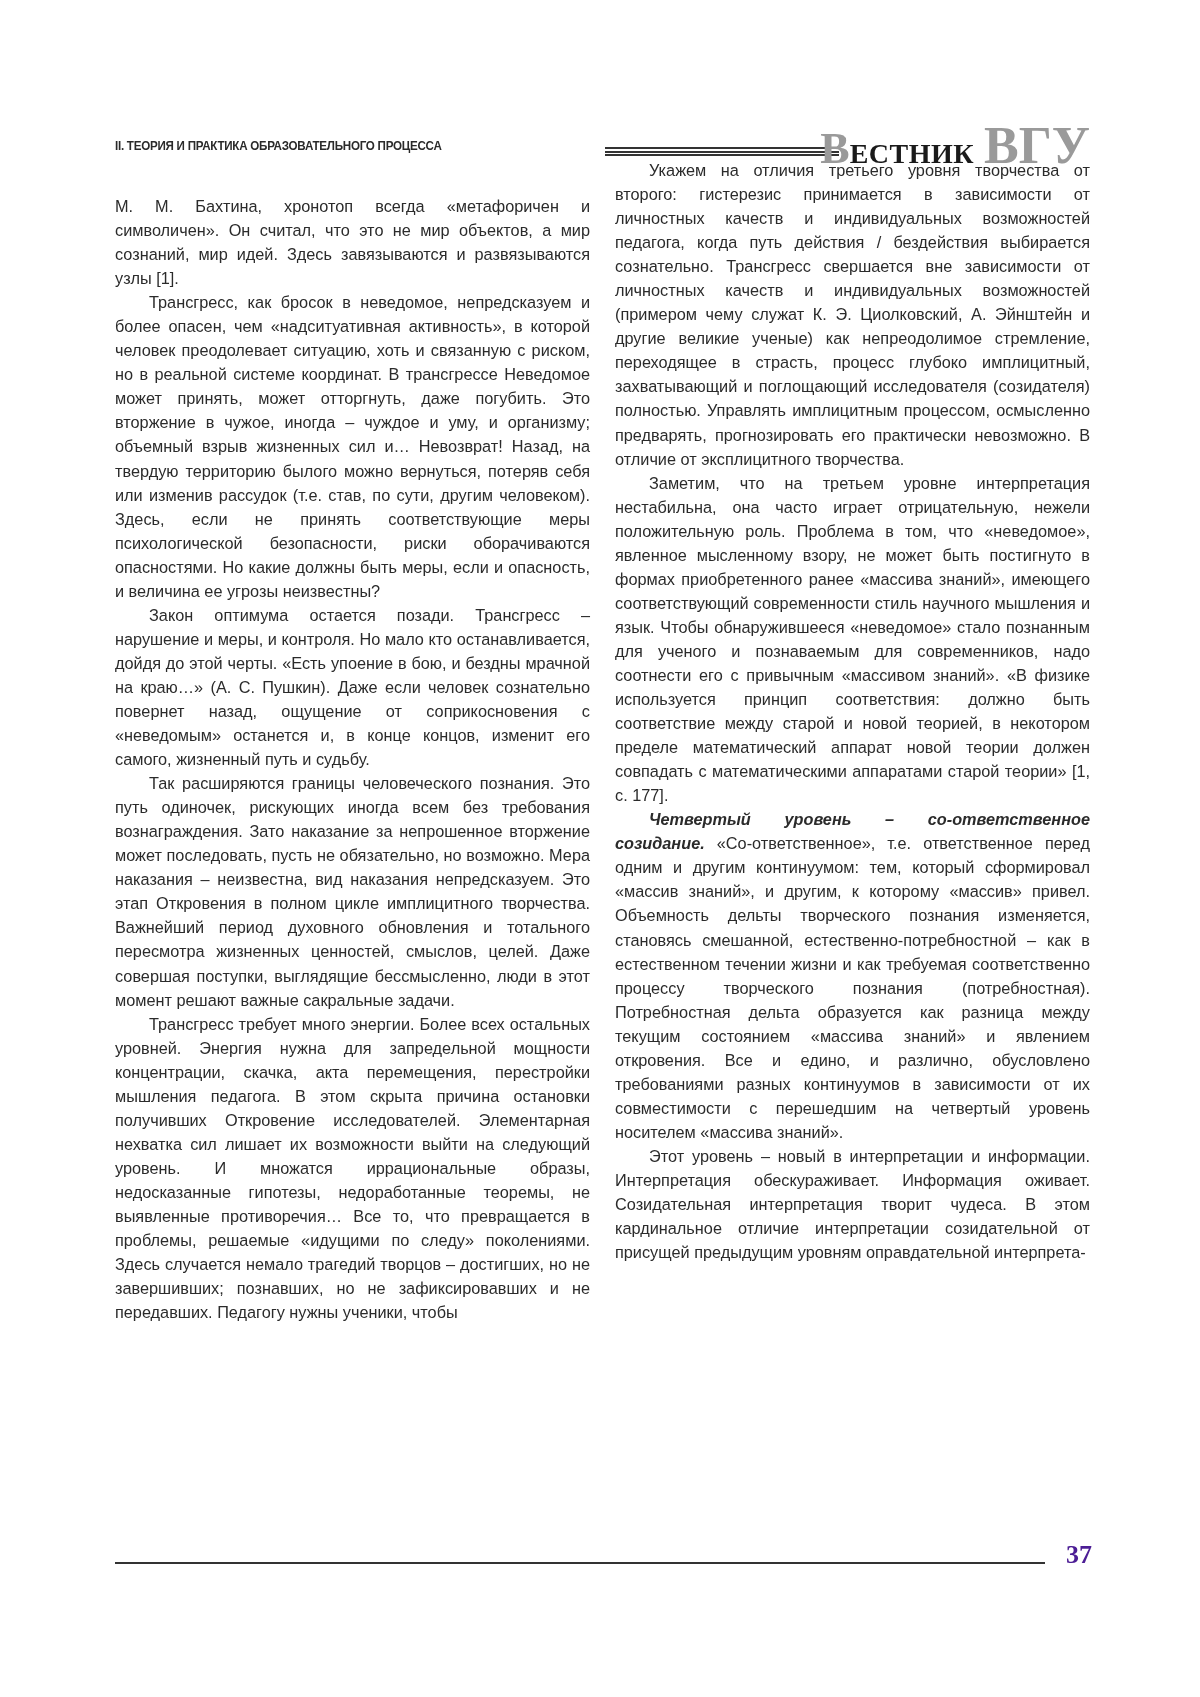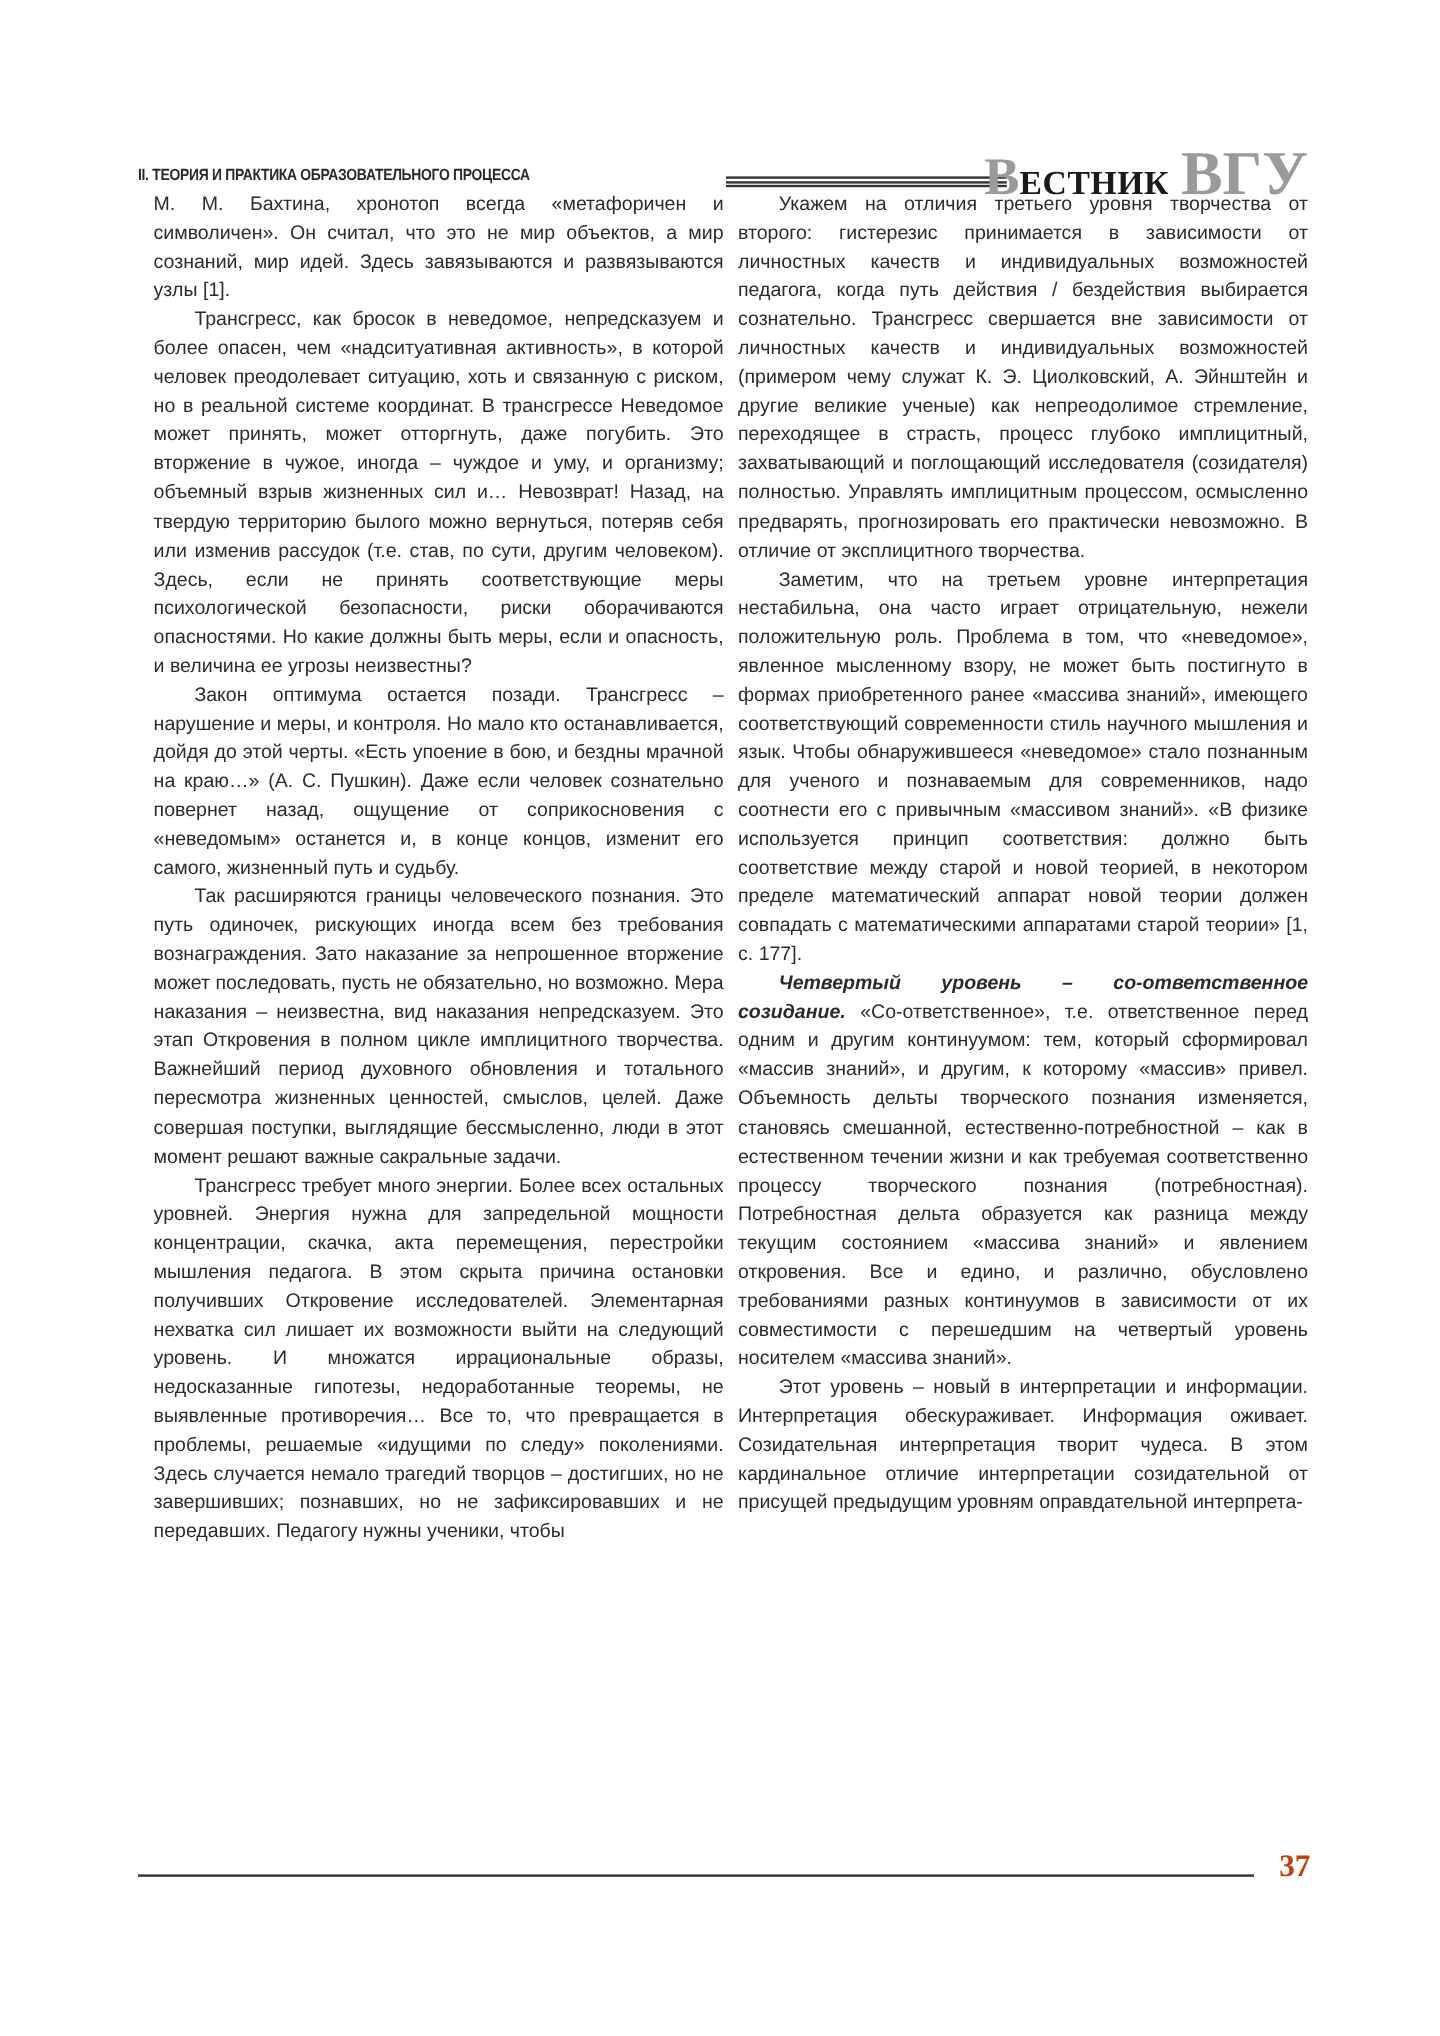--- a/index.html
+++ b/index.html
@@ -16,29 +16,29 @@
   .logo { position: absolute; right: 0; top: 0; height: 46px; white-space: nowrap;
     font-family: "Liberation Serif", serif; font-weight: bold; }
   .logo .cap { color: #9a9a9a; font-size: 44px; }
   .logo .rest { color: #1a1a1a; font-size: 28px; letter-spacing: 0.5px; }
   .logo .vgu { color: #9a9a9a; font-size: 52px; margin-left: 10px; }
 
   .columns { position: absolute; left: 115px; top: 158px; width: 975px; height: 1345px; }
   .col { position: absolute; top: 0; width: 475px;
     font-family: "Liberation Sans", sans-serif; font-size: 16.3px; line-height: 24.05px;
     text-align: justify; color: #2b2b2b; }
-  .col-left { left: 13px; }
+  .col-left { left: 0; margin-top: 36px; }
   .col-right { left: 500px; }
   .col p { margin: 0; text-indent: 0; }
   .col p.indent { text-indent: 34px; }
   .col .em { font-weight: bold; font-style: italic; }
 
   .footer-rule { position: absolute; left: 115px; top: 1562px; width: 930px; height: 2px; background: #333; }
   .page-number { position: absolute; left: 1066px; top: 1540px;
-    font-family: "Liberation Serif", serif; font-weight: bold; font-size: 26px; color: #c2410c; }
+    font-family: "Liberation Serif", serif; font-weight: bold; font-size: 26px; color: #4c1d95; }
 </style>
 </head>
 <body>
 
 <div class="header">
   <div class="section-title">II. ТЕОРИЯ И ПРАКТИКА ОБРАЗОВАТЕЛЬНОГО ПРОЦЕССА</div>
   <div class="header-rule">
     <span></span>
     <span></span>
     <span></span>

